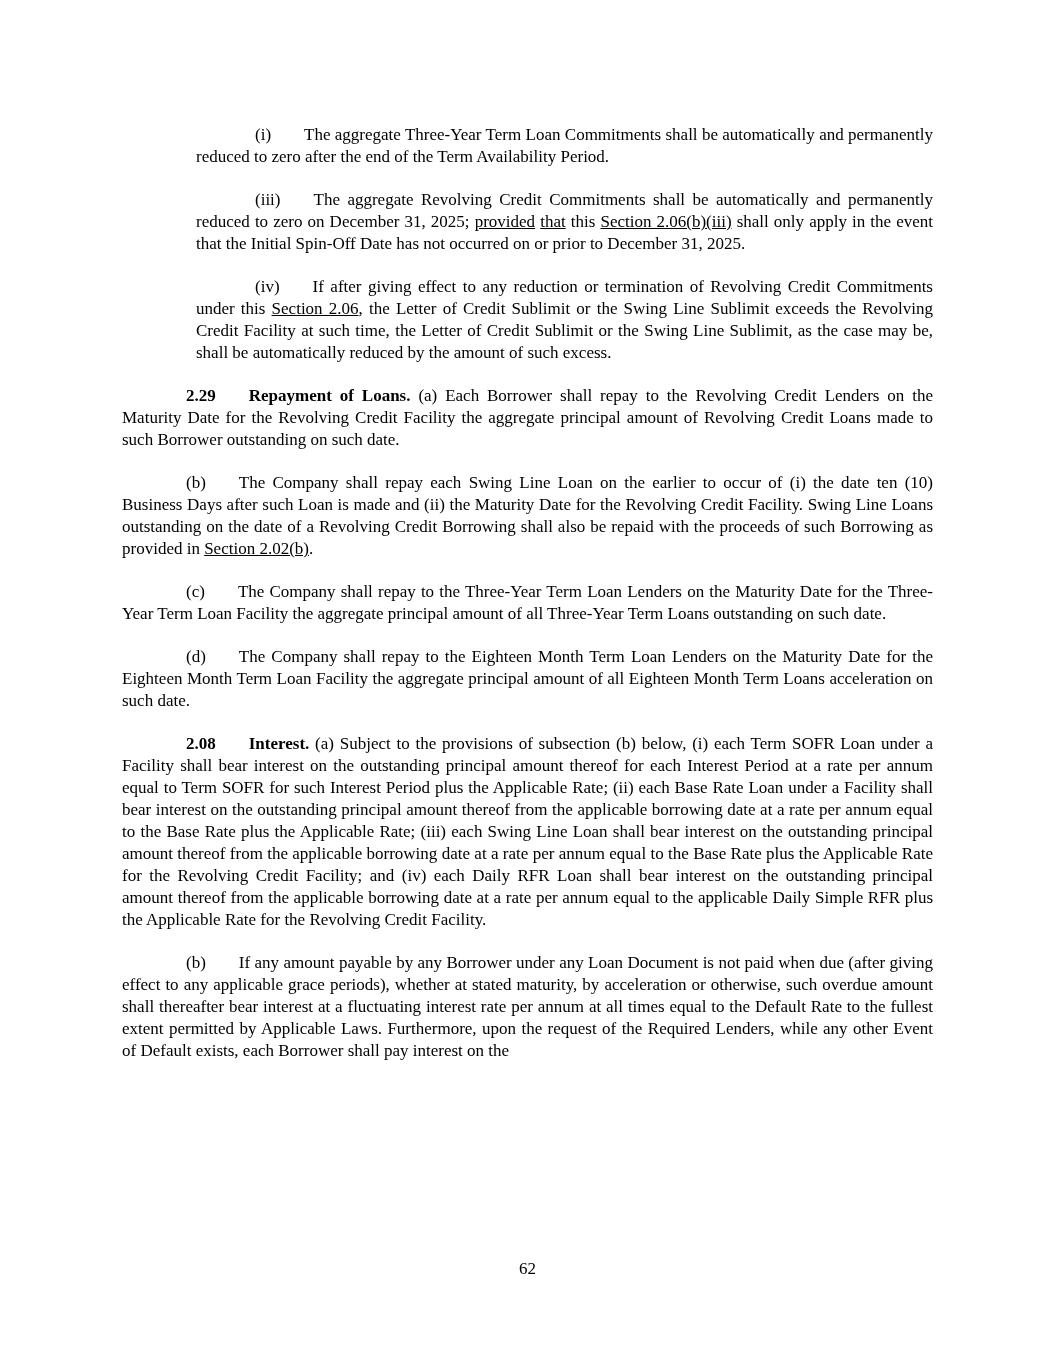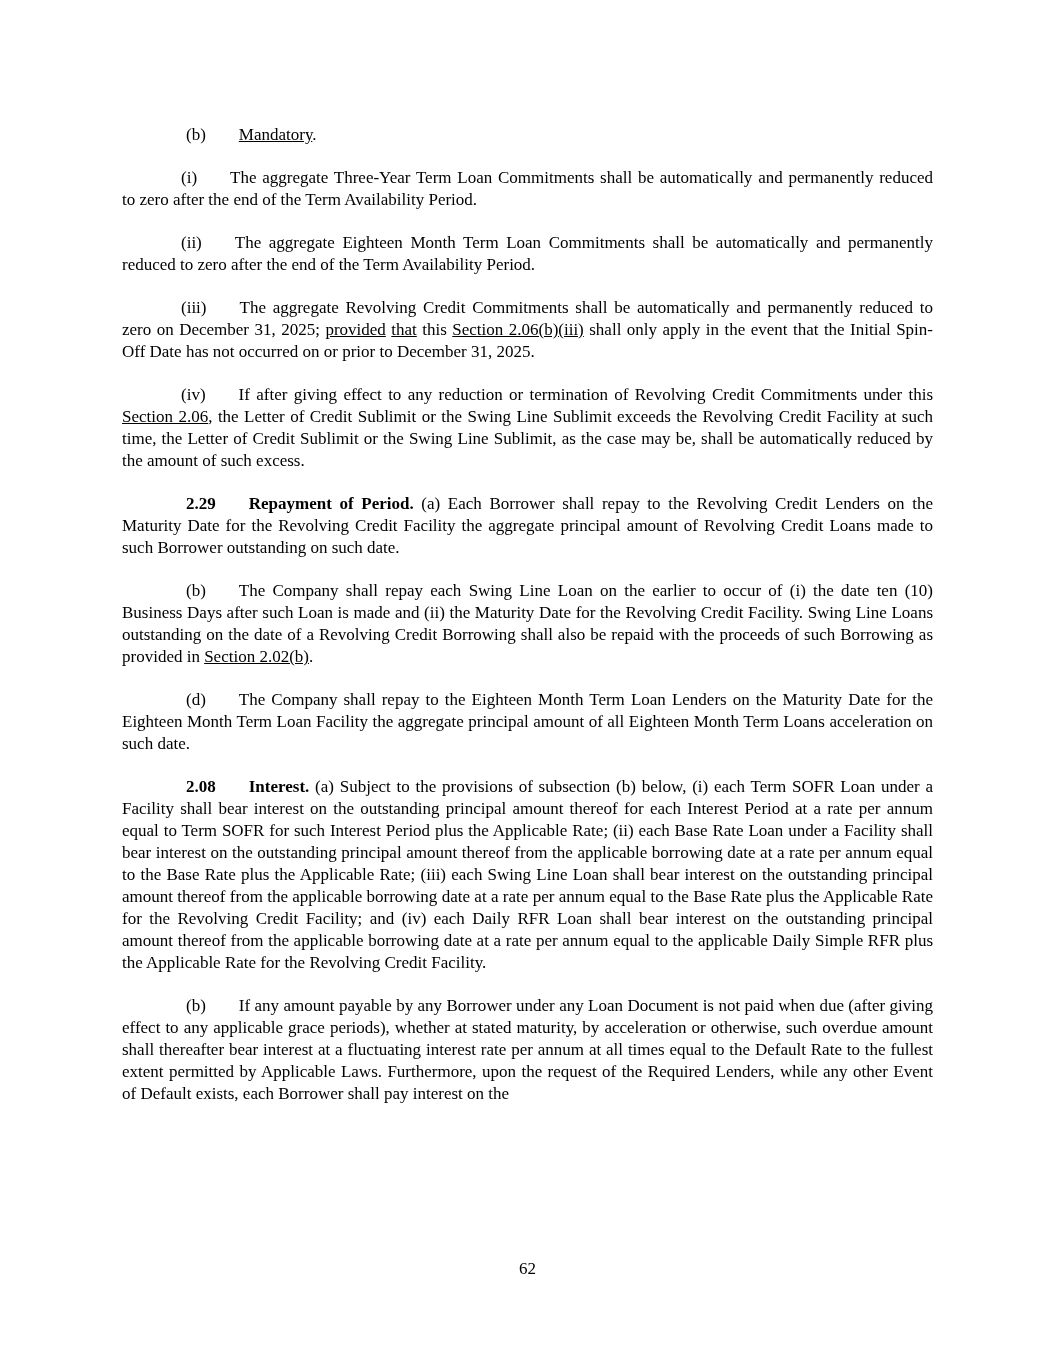--- a/index.html
+++ b/index.html
@@ -24,45 +24,45 @@
     width: 811px;
   }
   p.para {
     margin: 0 0 21px 0;
     text-align: justify;
   }
   p.para.body {
     text-indent: 64px;
   }
   p.para.sub {
+    margin-left: 74px;
     text-indent: 59px;
   }
   .tab {
     display: inline-block;
     width: 33px;
   }
   .seg-b { font-weight: bold; }
   .seg-u { text-decoration: underline; }
   .page-footer {
     position: absolute;
     top: 1258px;
     left: 0;
     width: 1055px;
     text-align: center;
   }
 </style>
 </head>
 <body>
 
 <div class="doc-content">
-    <p class="para body"><span class="">(b)</span><span class="tab"></span><span class="seg-u">Mandatory</span><span class="">.</span></p>
     <p class="para sub"><span class="">(i)</span><span class="tab"></span><span class="">The aggregate Three-Year Term Loan Commitments shall be automatically and permanently reduced to zero after the end of the Term Availability Period.</span></p>
-    <p class="para sub"><span class="">(ii)</span><span class="tab"></span><span class="">The aggregate Eighteen Month Term Loan Commitments shall be automatically and permanently reduced to zero after the end of the Term Availability Period.</span></p>
     <p class="para sub"><span class="">(iii)</span><span class="tab"></span><span class="">The aggregate Revolving Credit Commitments shall be automatically and permanently reduced to zero on December 31, 2025; </span><span class="seg-u">provided</span><span class=""> </span><span class="seg-u">that</span><span class=""> this </span><span class="seg-u">Section 2.06(b)(iii)</span><span class=""> shall only apply in the event that the Initial Spin-Off Date has not occurred on or prior to December 31, 2025.</span></p>
     <p class="para sub"><span class="">(iv)</span><span class="tab"></span><span class="">If after giving effect to any reduction or termination of Revolving Credit Commitments under this </span><span class="seg-u">Section 2.06</span><span class="">, the Letter of Credit Sublimit or the Swing Line Sublimit exceeds the Revolving Credit Facility at such time, the Letter of Credit Sublimit or the Swing Line Sublimit, as the case may be, shall be automatically reduced by the amount of such excess.</span></p>
-    <p class="para body"><span class="seg-b ">2.29</span><span class="tab"></span><span class="seg-b ">Repayment of Period.</span><span class=""> (a) Each Borrower shall repay to the Revolving Credit Lenders on the Maturity Date for the Revolving Credit Facility the aggregate principal amount of Revolving Credit Loans made to such Borrower outstanding on such date.</span></p>
+    <p class="para body"><span class="seg-b ">2.29</span><span class="tab"></span><span class="seg-b ">Repayment of Loans.</span><span class=""> (a) Each Borrower shall repay to the Revolving Credit Lenders on the Maturity Date for the Revolving Credit Facility the aggregate principal amount of Revolving Credit Loans made to such Borrower outstanding on such date.</span></p>
     <p class="para body"><span class="">(b)</span><span class="tab"></span><span class="">The Company shall repay each Swing Line Loan on the earlier to occur of (i) the date ten (10) Business Days after such Loan is made and (ii) the Maturity Date for the Revolving Credit Facility. Swing Line Loans outstanding on the date of a Revolving Credit Borrowing shall also be repaid with the proceeds of such Borrowing as provided in </span><span class="seg-u">Section 2.02(b)</span><span class="">.</span></p>
+    <p class="para body"><span class="">(c)</span><span class="tab"></span><span class="">The Company shall repay to the Three-Year Term Loan Lenders on the Maturity Date for the Three-Year Term Loan Facility the aggregate principal amount of all Three-Year Term Loans outstanding on such date.</span></p>
     <p class="para body"><span class="">(d)</span><span class="tab"></span><span class="">The Company shall repay to the Eighteen Month Term Loan Lenders on the Maturity Date for the Eighteen Month Term Loan Facility the aggregate principal amount of all Eighteen Month Term Loans acceleration on such date.</span></p>
     <p class="para body"><span class="seg-b ">2.08</span><span class="tab"></span><span class="seg-b ">Interest.</span><span class=""> (a) Subject to the provisions of subsection (b) below, (i) each Term SOFR Loan under a Facility shall bear interest on the outstanding principal amount thereof for each Interest Period at a rate per annum equal to Term SOFR for such Interest Period plus the Applicable Rate; (ii) each Base Rate Loan under a Facility shall bear interest on the outstanding principal amount thereof from the applicable borrowing date at a rate per annum equal to the Base Rate plus the Applicable Rate; (iii) each Swing Line Loan shall bear interest on the outstanding principal amount thereof from the applicable borrowing date at a rate per annum equal to the Base Rate plus the Applicable Rate for the Revolving Credit Facility; and (iv) each Daily RFR Loan shall bear interest on the outstanding principal amount thereof from the applicable borrowing date at a rate per annum equal to the applicable Daily Simple RFR plus the Applicable Rate for the Revolving Credit Facility.</span></p>
     <p class="para body"><span class="">(b)</span><span class="tab"></span><span class="">If any amount payable by any Borrower under any Loan Document is not paid when due (after giving effect to any applicable grace periods), whether at stated maturity, by acceleration or otherwise, such overdue amount shall thereafter bear interest at a fluctuating interest rate per annum at all times equal to the Default Rate to the fullest extent permitted by Applicable Laws. Furthermore, upon the request of the Required Lenders, while any other Event of Default exists, each Borrower shall pay interest on the</span></p>
   </div>
 
 <div class="page-footer">62</div>
 
 </body></html>

